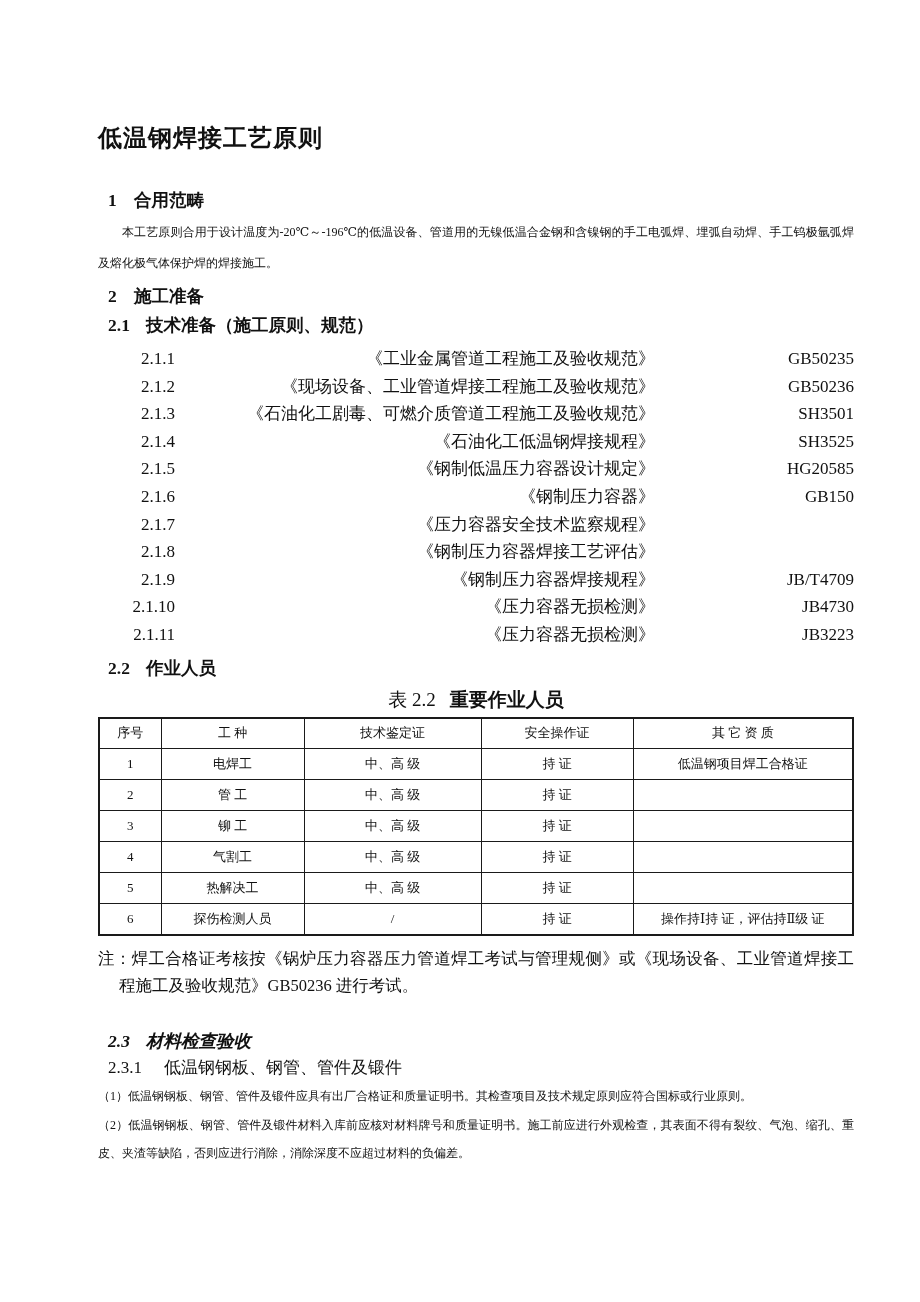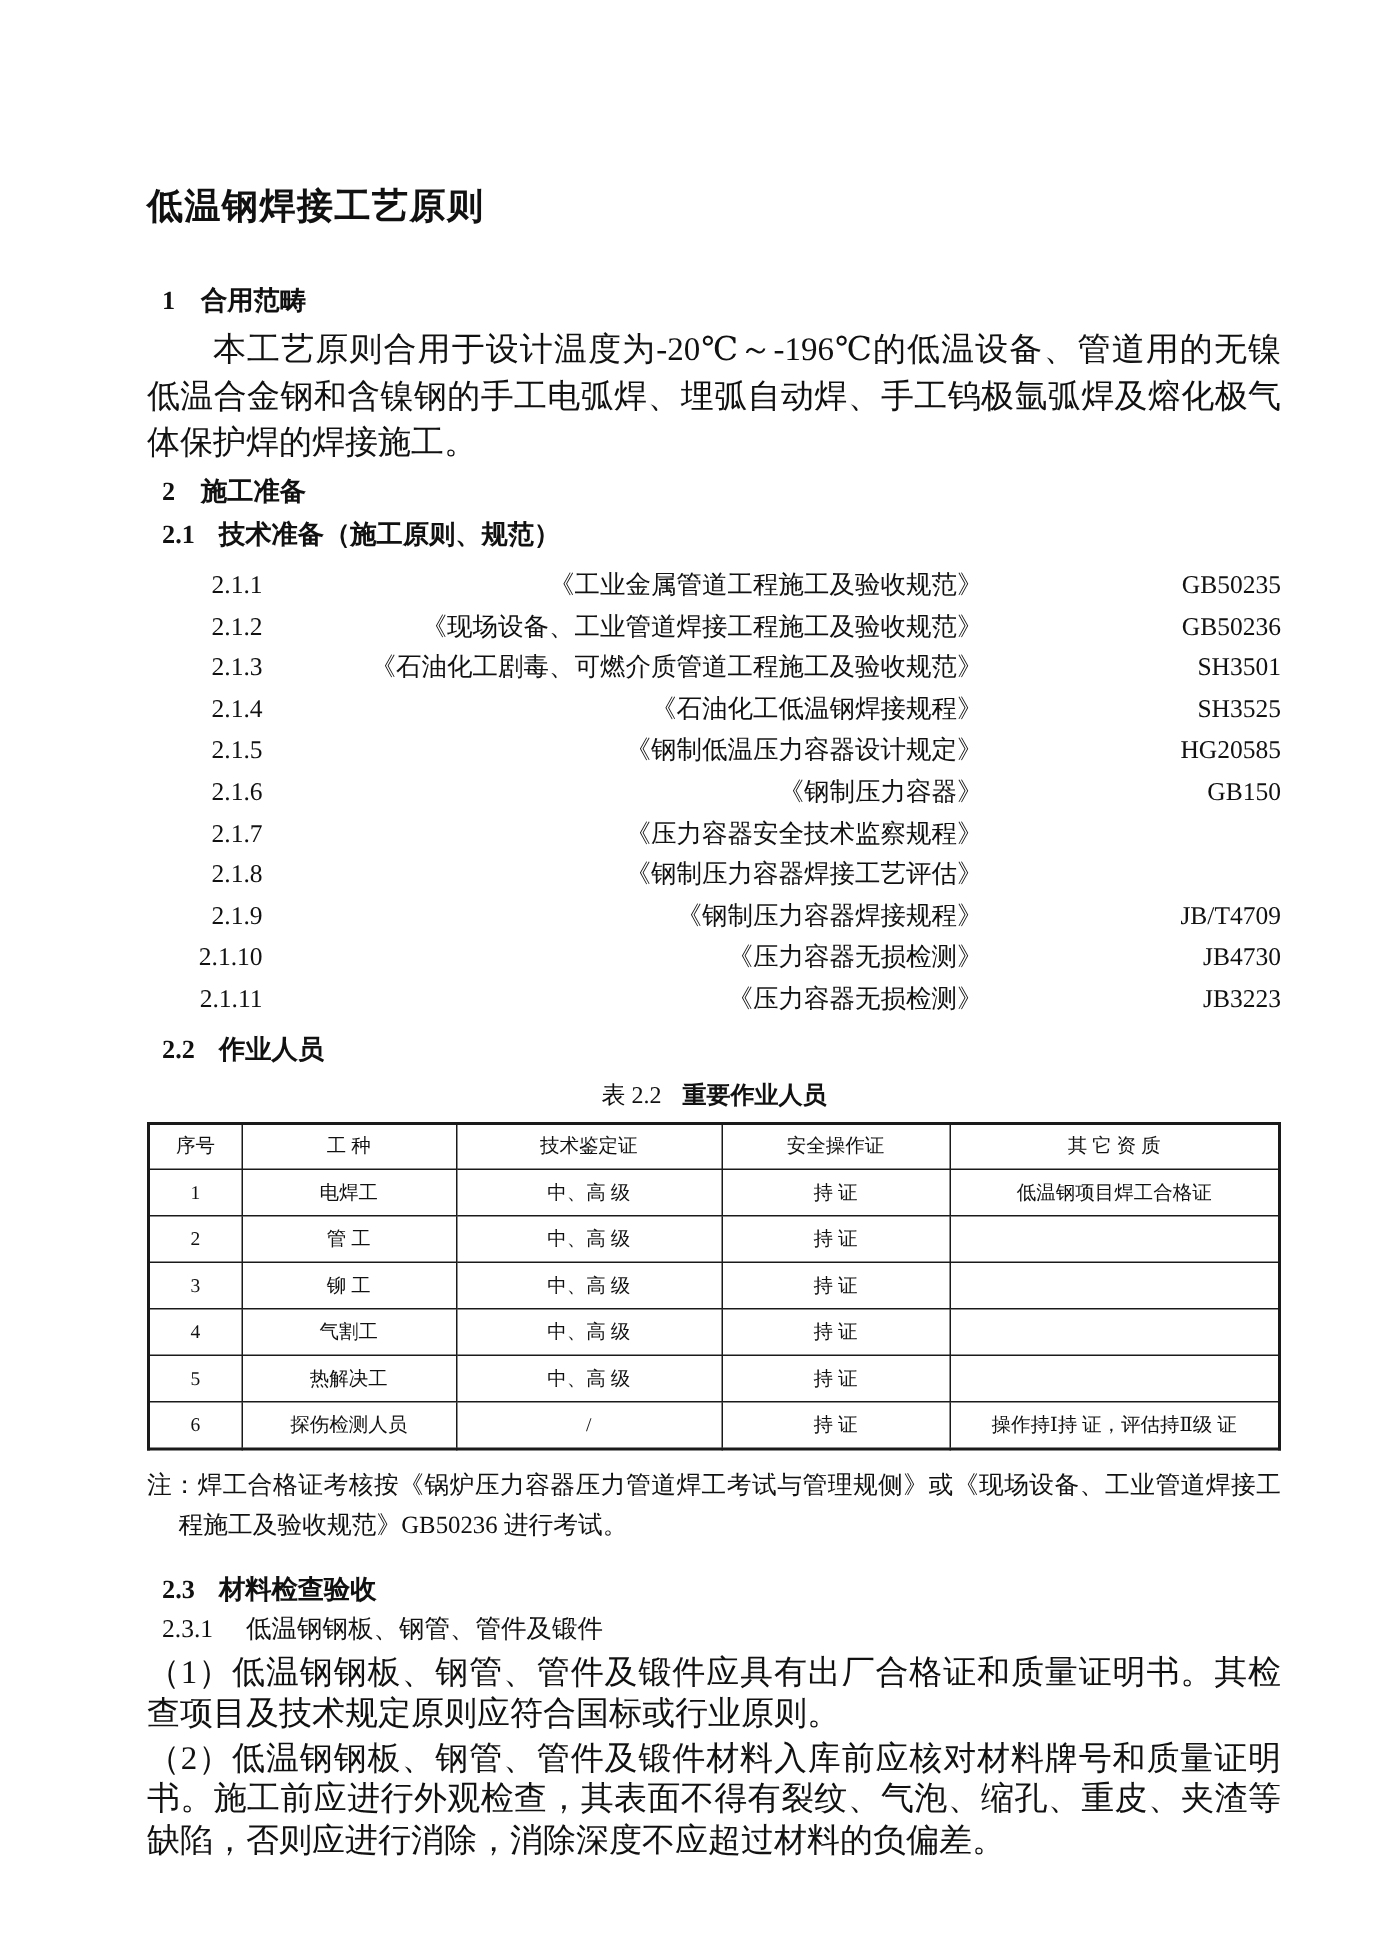--- a/index.html
+++ b/index.html
@@ -23,35 +23,35 @@
     letter-spacing: 1px;
   }
   .h-l1 { font-size: 17.5px; font-weight: bold; line-height: 24px; margin: 30px 0 0 10px; }
   .h-l1.tight { margin-top: 5px; }
   .h-l2 { font-size: 17.5px; font-weight: bold; line-height: 26px; margin: 4px 0 0 10px; }
   .h-l3 { font-size: 17px; font-weight: normal; line-height: 27px; margin: 0 0 0 10px; }
   .h-num  { display: inline-block; min-width: 26px; }
   .h-num2 { display: inline-block; min-width: 38px; }
   .h-num3 { display: inline-block; min-width: 56px; }
   .para {
-    font-size: 22px;
+    font-size: 12px;
     line-height: 31px;
     text-align: justify;
     margin-top: 5px;
   }
   .para.indent2 { text-indent: 2em; }
   .para.tight { line-height: 27.5px; margin-top: 2px; }
   .standards { margin-top: 7px; text-align: right; }
   .std-item { display: flex; line-height: 27.6px; font-size: 17px; padding-left: 10px; }
   .std-num   { width: 67px; flex: none; }
   .std-title { width: 480px; flex: none; }
   .std-code  { flex: 1; }
   .table-caption {
     text-align: center;
-    font-size: 16px;
+    font-size: 19px;
     margin: 7px 0 5px 0;
     line-height: 24px;
   }
   .table-caption .cap-label { font-weight: normal; margin-right: 14px; }
   .table-caption .cap-title { font-weight: bold; }
   table.personnel {
     width: 754px;
     border-collapse: collapse;
     border: 2px solid #1a1a1a;
     table-layout: fixed;
@@ -73,21 +73,21 @@
   .col-safe  { width: 152px; }
   .col-other { width: 220px; }
   .note {
     font-size: 16.5px;
     line-height: 27px;
     text-align: justify;
     margin-top: 9px;
     padding-left: 21px;
     text-indent: -21px;
   }
-  .sec-23 { margin-top: 16px; }
+  .sec-23 { margin-top: 29px; font-style: italic; }
 </style>
 </head>
 <body>
 
 <div class="page">
 
   <div class="doc-title">低温钢焊接工艺原则</div>
 
   <div class="h-l1">
     <span class="h-num">1</span><span>合用范畴</span>

